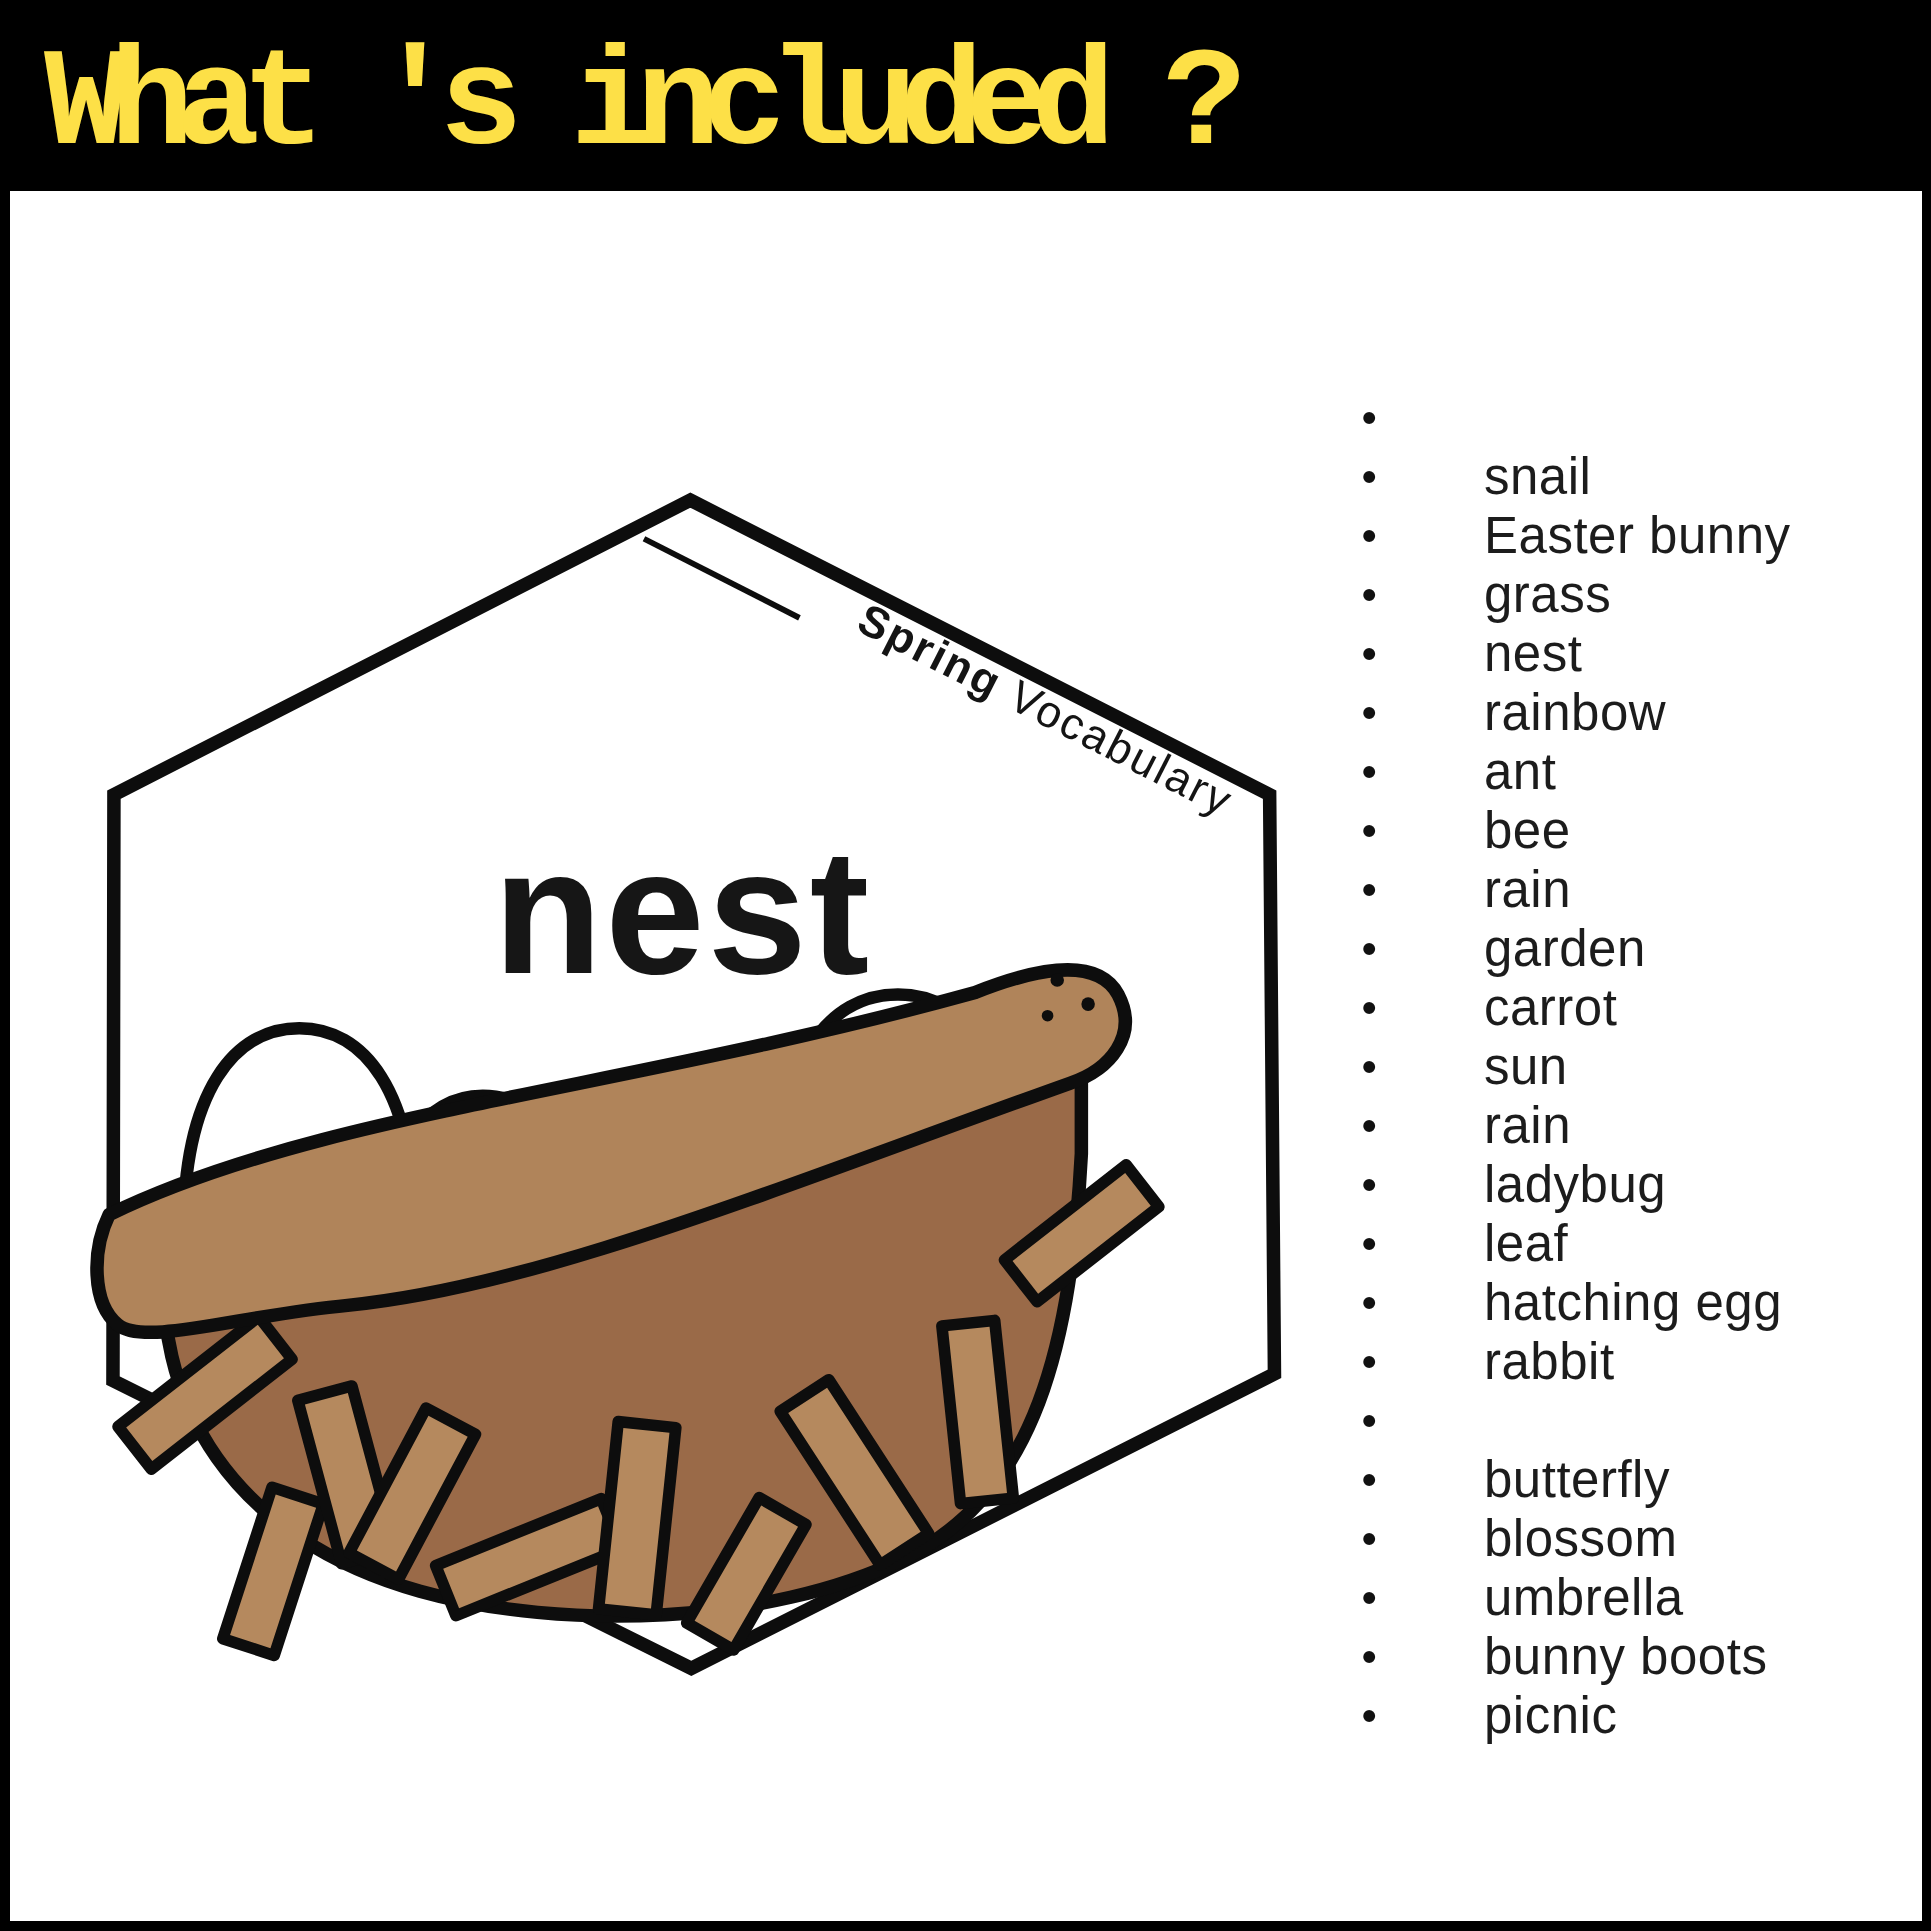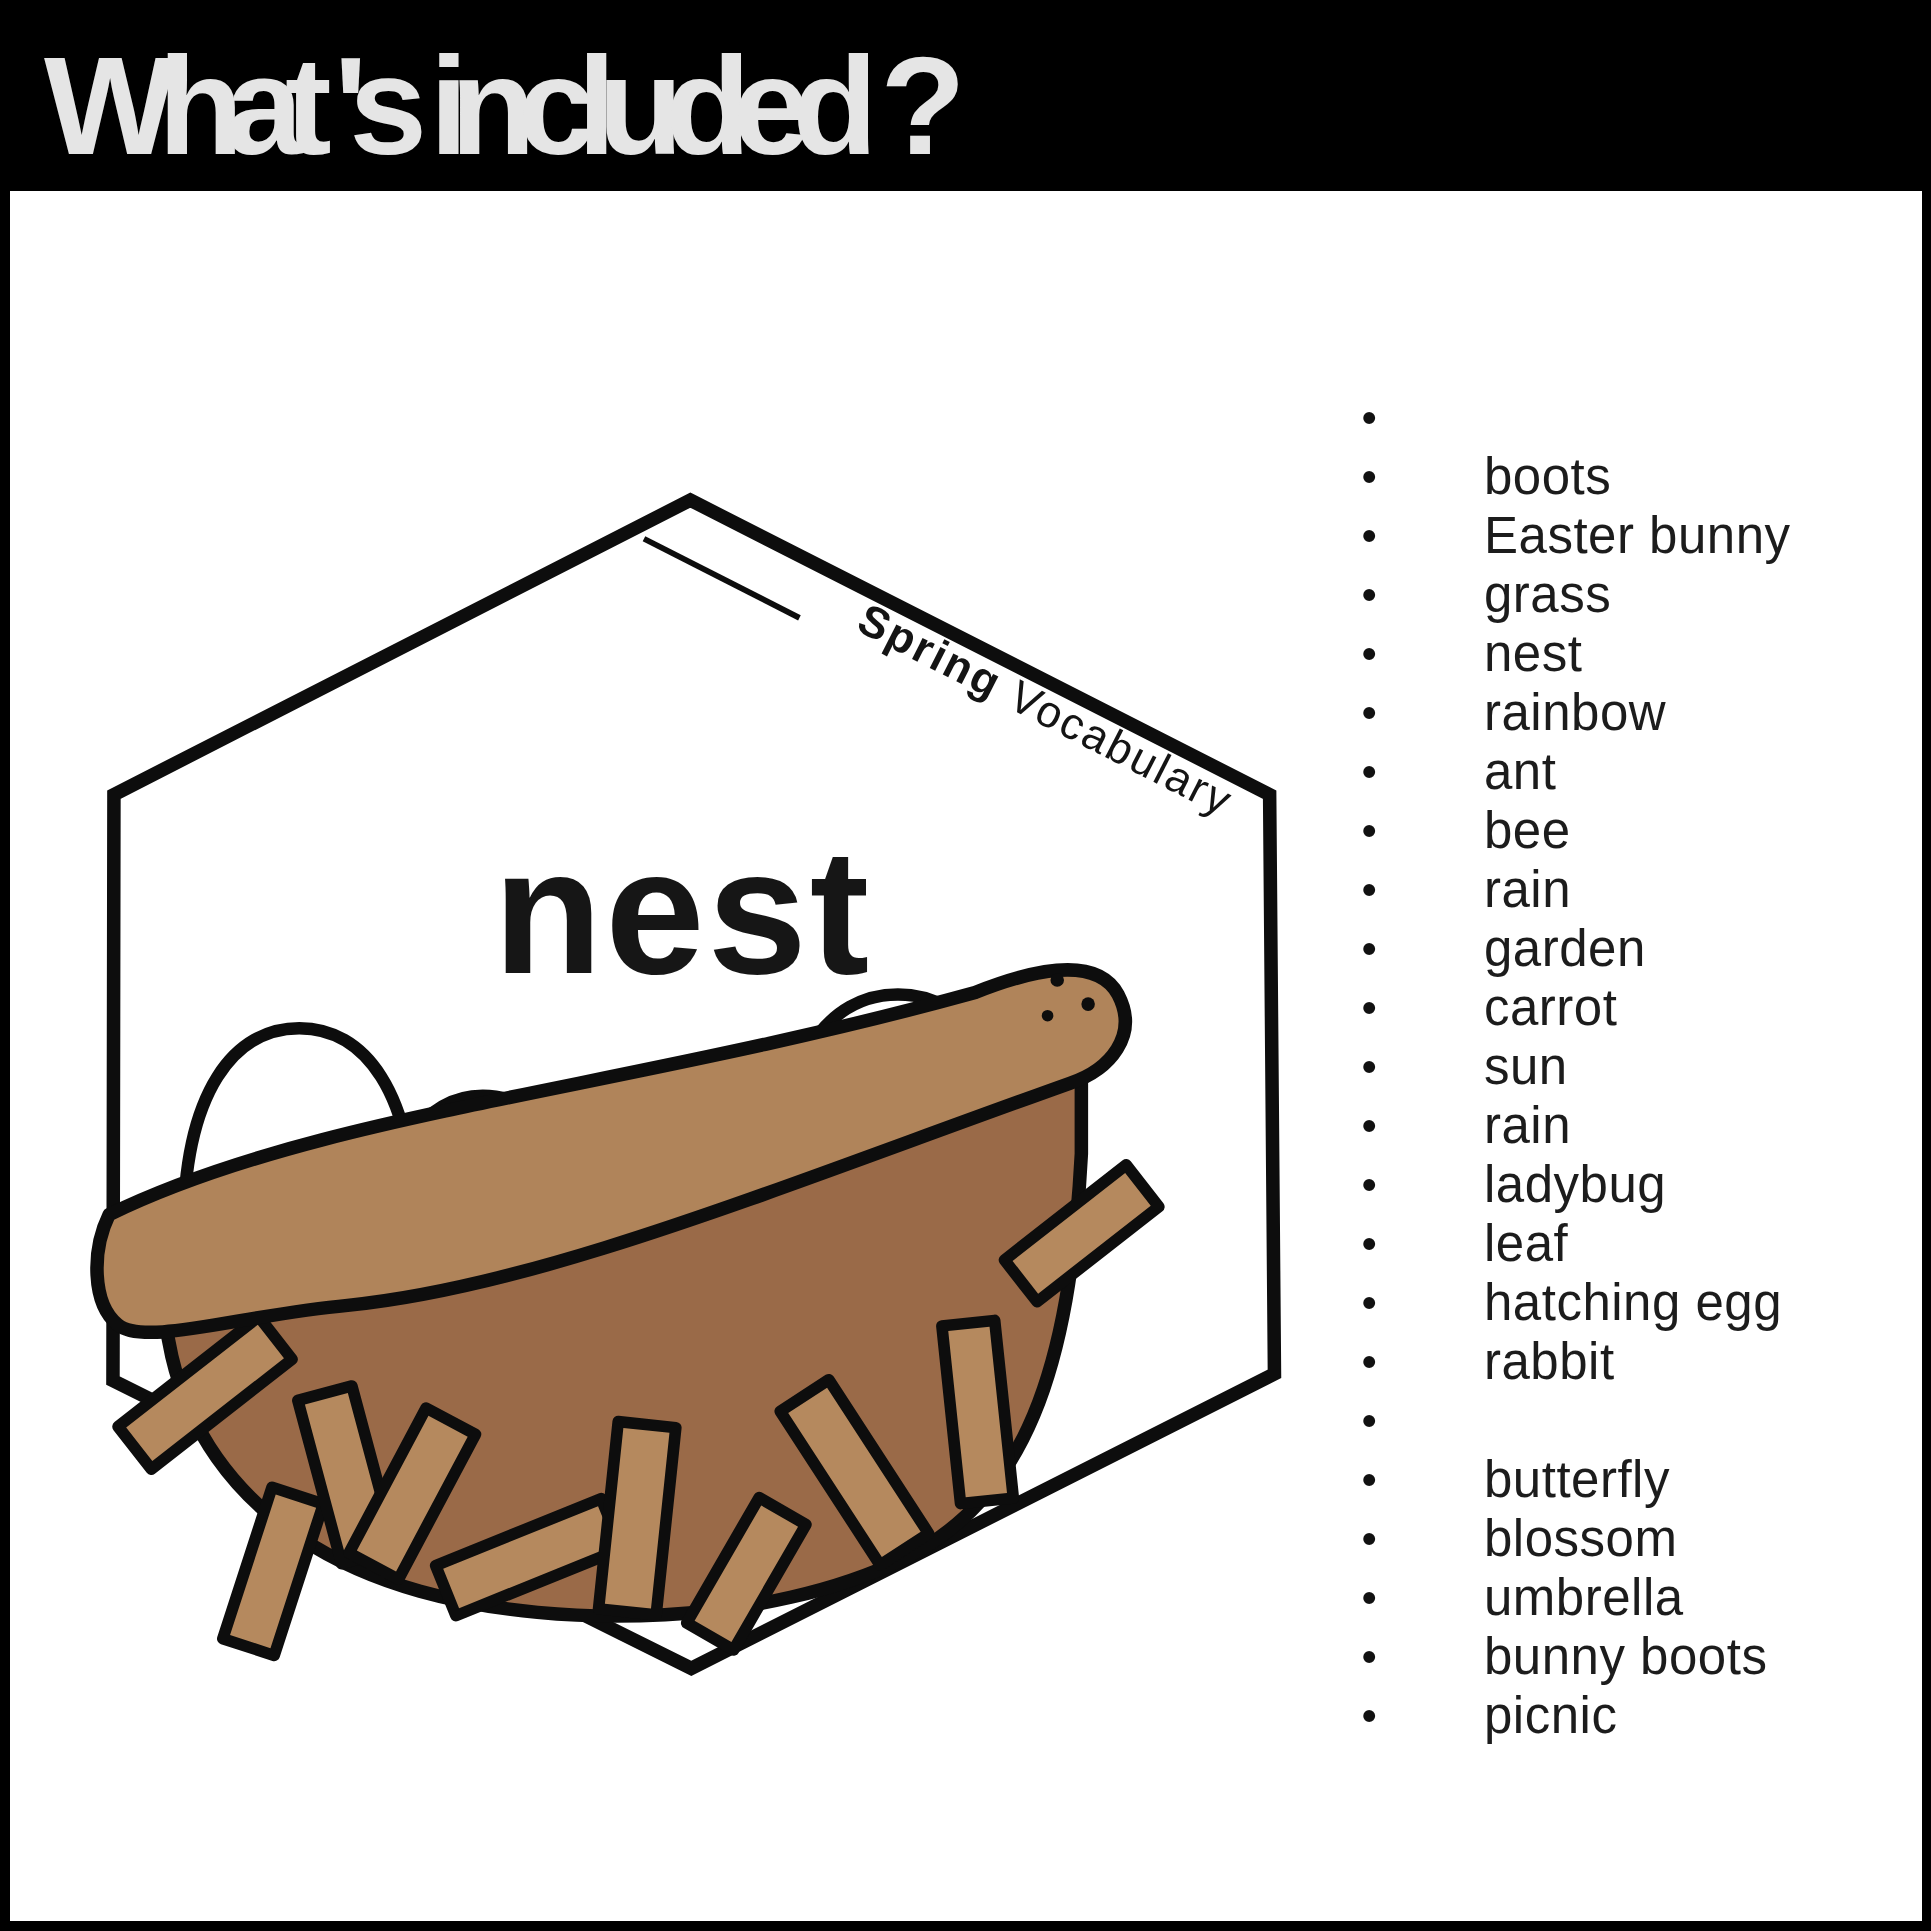--- a/index.html
+++ b/index.html
@@ -7,22 +7,22 @@
     width:1931px;height:1931px;position:relative;
     background:#000;overflow:hidden;
     font-family:"Liberation Sans",sans-serif;
   }
   .content{
     position:absolute;left:9.7px;top:191px;width:1912px;height:1730px;
     background:#ffffff;
   }
   .header-title{
     position:absolute;left:44px;top:29px;
-    color:#e5e5e5;
-    font-family:Liberation Sans, sans-serif;
+    color:#fde047;
+    font-family:Liberation Mono, monospace;
     font-weight:bold;font-size:140px;line-height:154px;
     letter-spacing:-0.13em;white-space:pre;
   }
   .hex-svg{position:absolute;left:0;top:0;}
   .word-list{
     position:absolute;left:1347px;top:388px;width:541px;
     list-style:none;margin:0;padding:0;
   }
   .word-list li{
     position:relative;height:59px;
@@ -102,21 +102,21 @@
     </g>
   </g>
 </svg>
 
 <ul class="word-list">
     <li>
       <span class="bullet">•</span>
     </li>
     <li>
       <span class="bullet">•</span>
-      <span class="w">boots</span>
+      <span class="w">snail</span>
     </li>
     <li>
       <span class="bullet">•</span>
       <span class="w">Easter bunny</span>
     </li>
     <li>
       <span class="bullet">•</span>
       <span class="w">grass</span>
     </li>
     <li>

